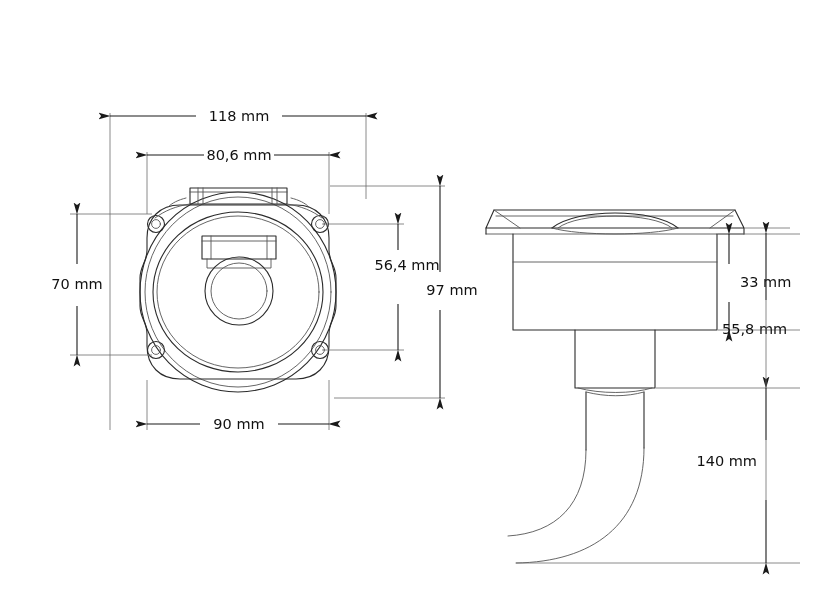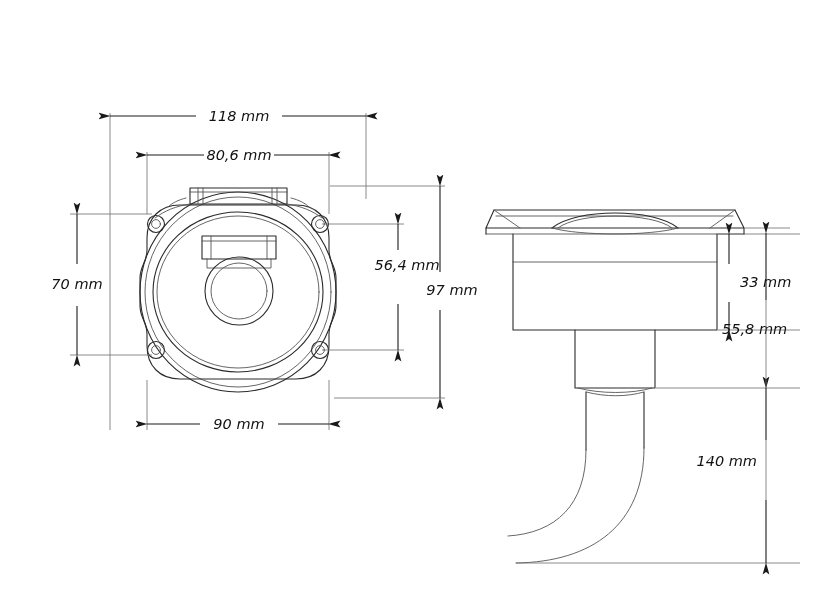--- a/index.html
+++ b/index.html
@@ -13,21 +13,20 @@
     position: relative;
     overflow: hidden;
     font-family: "DejaVu Sans", sans-serif;
   }
   #drawing-root {
     position: absolute;
     left: 0;
     top: 0;
     width: 840px;
     height: 596px;
-    font-style: italic;
   }
   svg#drawing {
     display: block;
     width: 840px;
     height: 600px;
   }
   .part-line {
     fill: none;
     stroke: #2b2b2b;
     stroke-width: 1.1;

